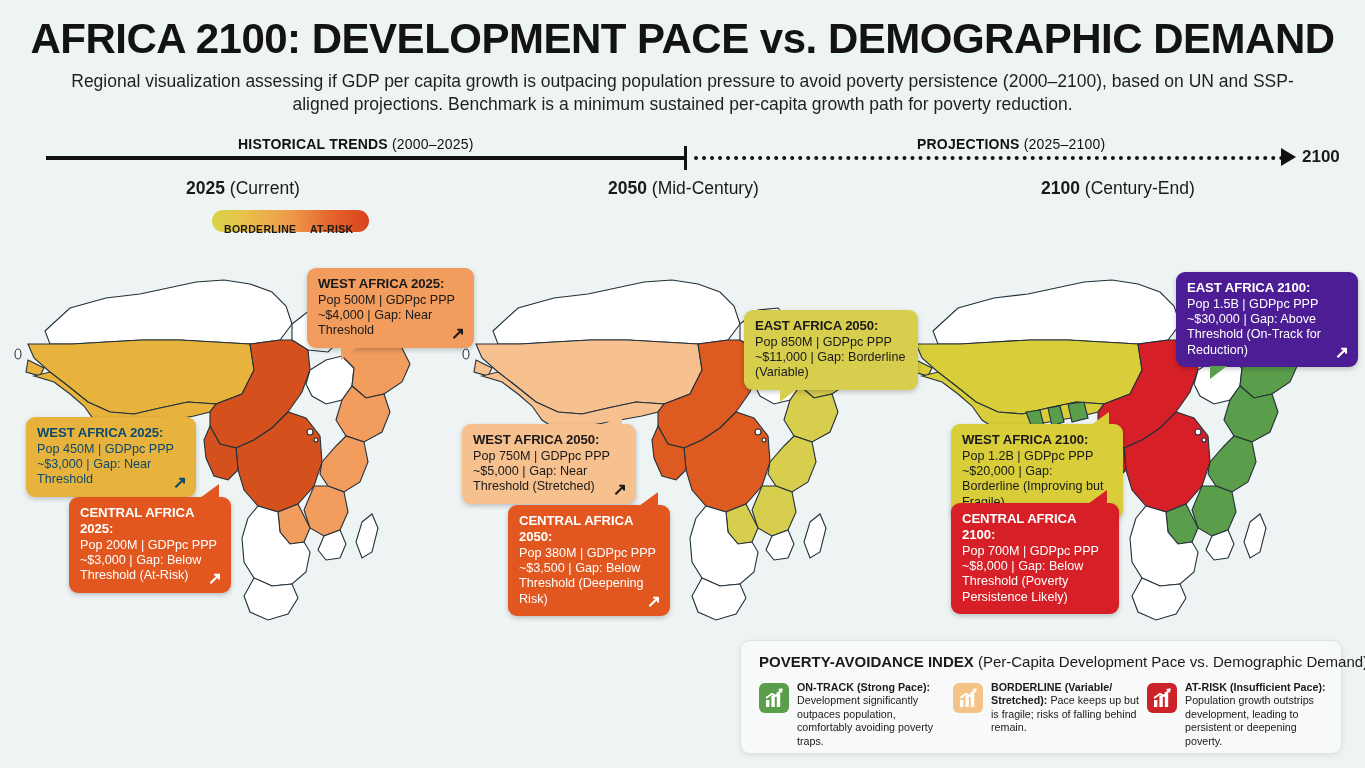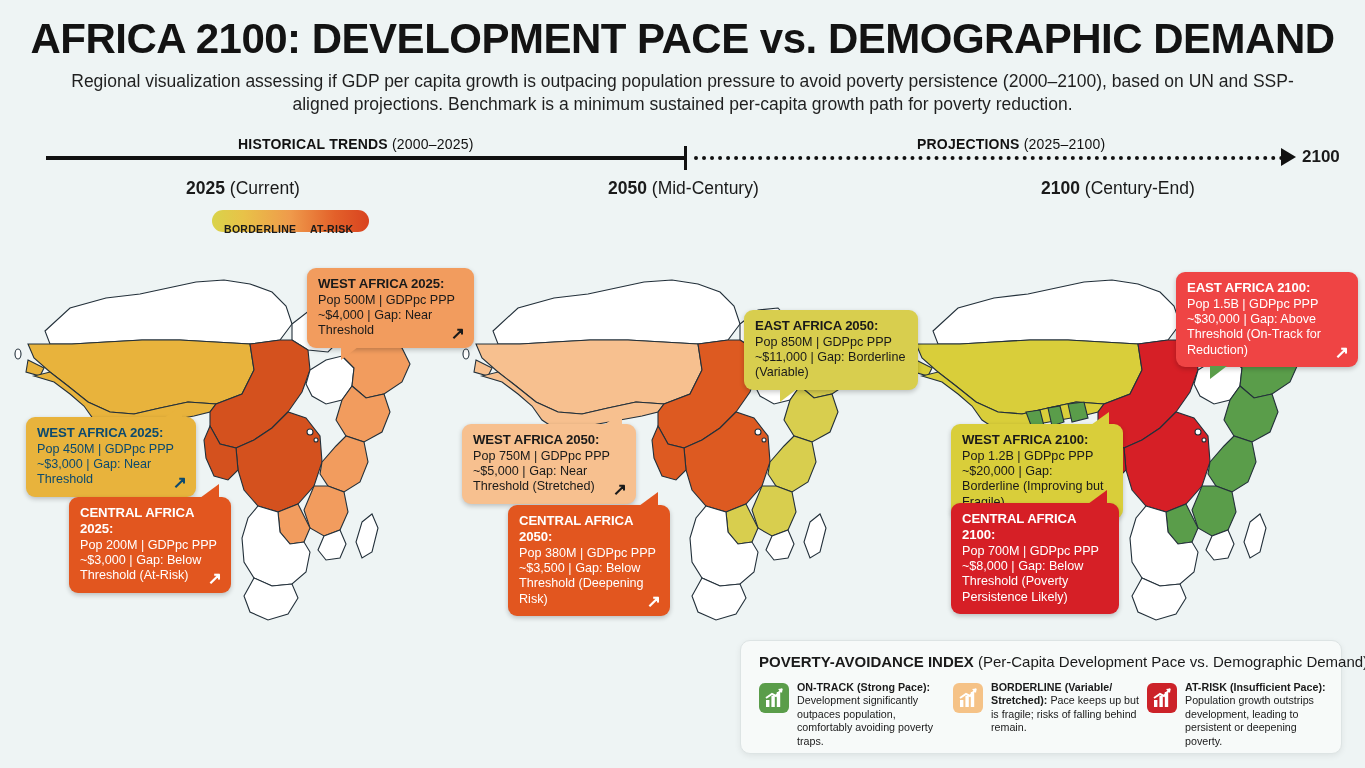--- a/index.html
+++ b/index.html
@@ -254,21 +254,21 @@
     <span class="arw">↗</span>
     <span class="tail" style="right:14px;top:-12px;border-bottom:13px solid #F7C08F;border-left:18px solid transparent;"></span>
   </div>
   <div class="callout" style="left: 508px; top: 505px; width: 140px; background: rgb(226, 86, 31); color: rgb(255, 255, 255);">
     <span class="hd">CENTRAL AFRICA 2050:</span>
     <span class="bd">Pop 380M | GDPpc PPP ~$3,500 | Gap: Below Threshold (Deepening Risk)</span>
     <span class="arw">↗</span>
     <span class="tail" style="right:12px;top:-13px;border-bottom:14px solid #E2561F;border-left:19px solid transparent;"></span>
   </div>
 
-  <div class="callout" style="left: 1176px; top: 272px; width: 160px; background: #ef4444; color: rgb(255, 255, 255);">
+  <div class="callout" style="left: 1176px; top: 272px; width: 160px; background: #4c1d95; color: rgb(255, 255, 255);">
     <span class="hd">EAST AFRICA 2100:</span>
     <span class="bd">Pop 1.5B | GDPpc PPP ~$30,000 | Gap: Above Threshold (On-Track for Reduction)</span>
     <span class="arw">↗</span>
     <span class="tail" style="left:34px;bottom:-12px;border-top:13px solid #5A9D4A;border-right:17px solid transparent;"></span>
   </div>
   <div class="callout" style="left: 951px; top: 424px; width: 150px; background: rgb(217, 206, 58); color: rgb(26, 26, 26);">
     <span class="hd">WEST AFRICA 2100:</span>
     <span class="bd">Pop 1.2B | GDPpc PPP ~$20,000 | Gap: Borderline (Improving but Fragile)</span>
     <span class="tail" style="right:14px;top:-12px;border-bottom:13px solid #D9CE3A;border-left:18px solid transparent;"></span>
   </div>

